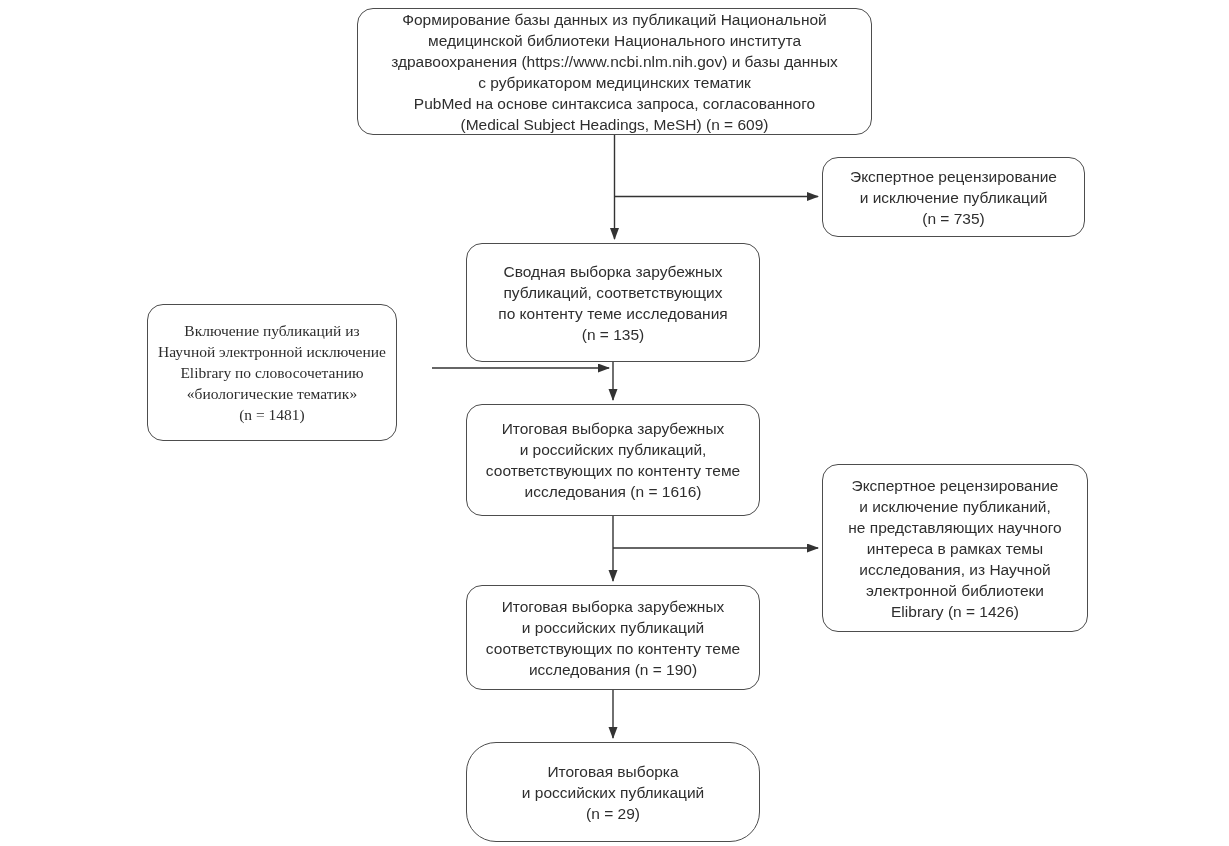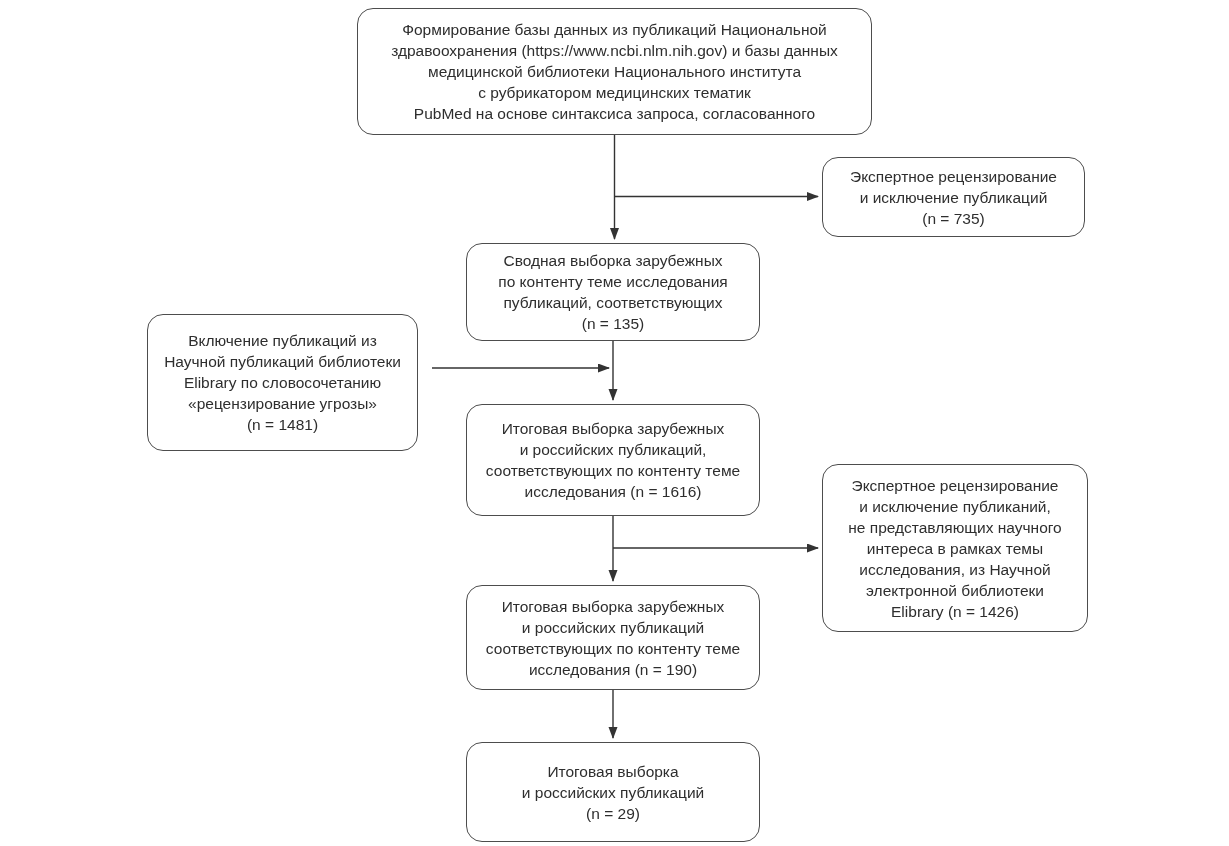--- a/index.html
+++ b/index.html
@@ -35,26 +35,26 @@
     align-items: center;
     text-align: center;
     font-size: 15.5px;
     line-height: 21px;
     padding: 4px 8px;
   }
   .box .line { white-space: nowrap; }
 
   .box-source    { left: 357px; top:   8px; width: 515px; height: 127px; }
   .box-expert1   { left: 822px; top: 157px; width: 263px; height:  80px; }
-  .box-summary   { left: 466px; top: 243px; width: 294px; height:  98px; }
-  .box-elibrary  { left: 147px; top: 314px; width: 271px; height: 137px; }
+  .box-summary   { left: 466px; top: 243px; width: 294px; height:  119px; }
+  .box-elibrary  { left: 147px; top: 304px; width: 250px; height: 137px; font-family: Liberation Serif, serif; }
   .box-final1    { left: 466px; top: 404px; width: 294px; height: 112px; }
   .box-expert2   { left: 822px; top: 464px; width: 266px; height: 168px; }
   .box-final2    { left: 466px; top: 585px; width: 294px; height: 105px; }
-  .box-analyzed  { left: 466px; top: 742px; width: 294px; height: 100px; }
+  .box-analyzed  { left: 466px; top: 742px; width: 294px; height: 100px; border-radius: 30px; }
 </style>
 </head>
 <body>
 
 <div id="canvas">
 
   <svg id="connectors" viewBox="0 0 1229 846" xmlns="http://www.w3.org/2000/svg">
     <defs>
       <marker id="arrow" markerWidth="14" markerHeight="12" refX="11" refY="4.5" orient="auto" markerUnits="userSpaceOnUse">
         <path d="M0,0 L12,4.5 L0,9 Z" fill="#333333"></path>
@@ -66,44 +66,45 @@
       <path d="M613,341 L613,400" marker-end="url(#arrow)"></path>
       <path d="M432,368 L609,368" marker-end="url(#arrow)"></path>
       <path d="M613,516 L613,581" marker-end="url(#arrow)"></path>
       <path d="M613,548 L818,548" marker-end="url(#arrow)"></path>
       <path d="M613,690 L613,738" marker-end="url(#arrow)"></path>
     </g>
   </svg>
 
   <div class="box box-source">
       <div class="line">Формирование базы данных из публикаций Национальной</div>
+      <div class="line">медицинской библиотеки Национального института</div>
       <div class="line">здравоохранения (https://www.ncbi.nlm.nih.gov) и базы данных</div>
-      <div class="line">медицинской библиотеки Национального института</div>
       <div class="line">с рубрикатором медицинских тематик</div>
       <div class="line">PubMed на основе синтаксиса запроса, согласованного</div>
+      <div class="line">(Medical Subject Headings, MeSH) (n = 609)</div>
     </div>
 
   <div class="box box-expert1">
       <div class="line">Экспертное рецензирование</div>
       <div class="line">и исключение публикаций</div>
       <div class="line">(n = 735)</div>
     </div>
 
   <div class="box box-summary">
       <div class="line">Сводная выборка зарубежных</div>
+      <div class="line">публикаций, соответствующих</div>
       <div class="line">по контенту теме исследования</div>
-      <div class="line">публикаций, соответствующих</div>
       <div class="line">(n = 135)</div>
     </div>
 
   <div class="box box-elibrary">
       <div class="line">Включение публикаций из</div>
-      <div class="line">Научной публикаций библиотеки</div>
+      <div class="line">Научной электронной исключение</div>
       <div class="line">Elibrary по словосочетанию</div>
-      <div class="line">«рецензирование угрозы»</div>
+      <div class="line">«биологические тематик»</div>
       <div class="line">(n = 1481)</div>
     </div>
 
   <div class="box box-final1">
       <div class="line">Итоговая выборка зарубежных</div>
       <div class="line">и российских публикаций,</div>
       <div class="line">соответствующих по контенту теме</div>
       <div class="line">исследования (n = 1616)</div>
     </div>
 

